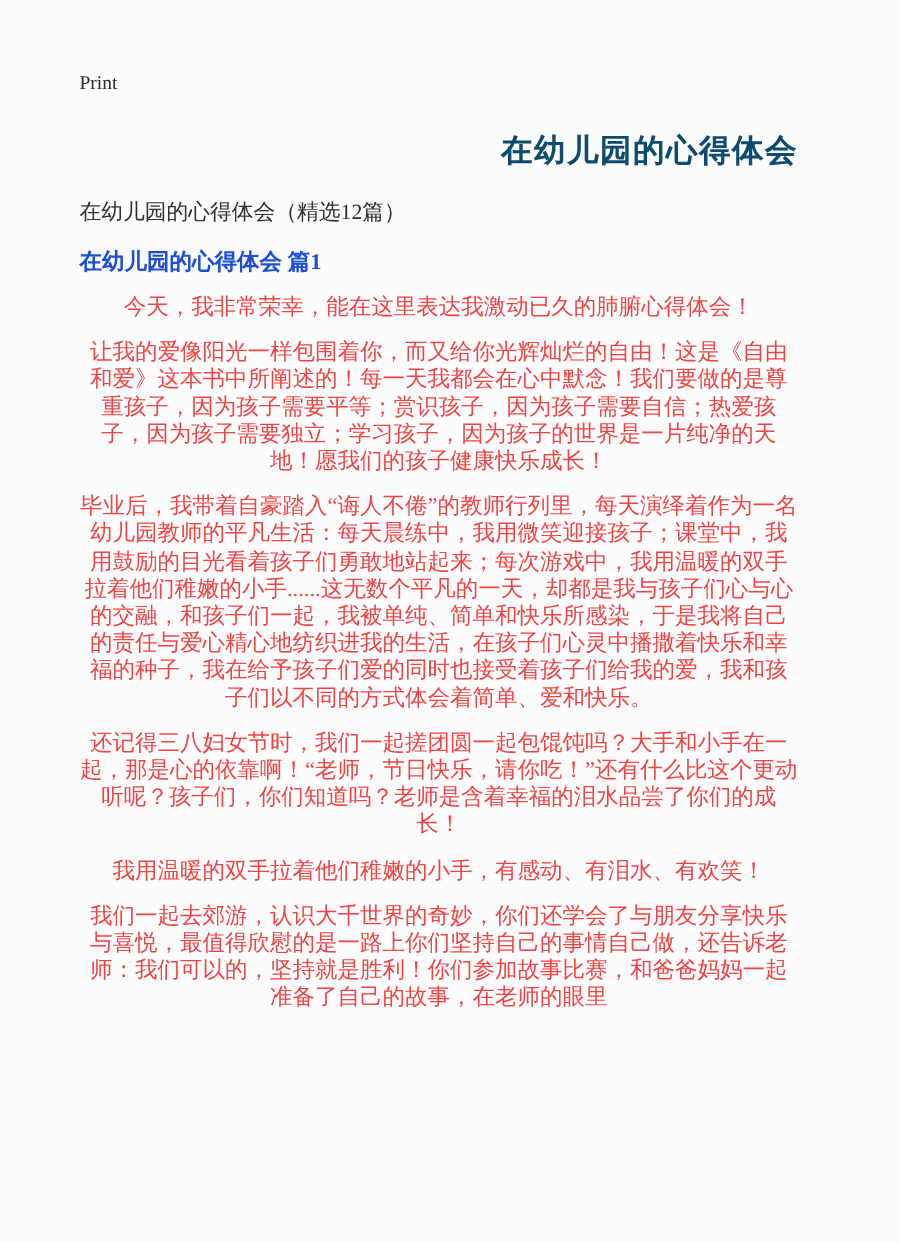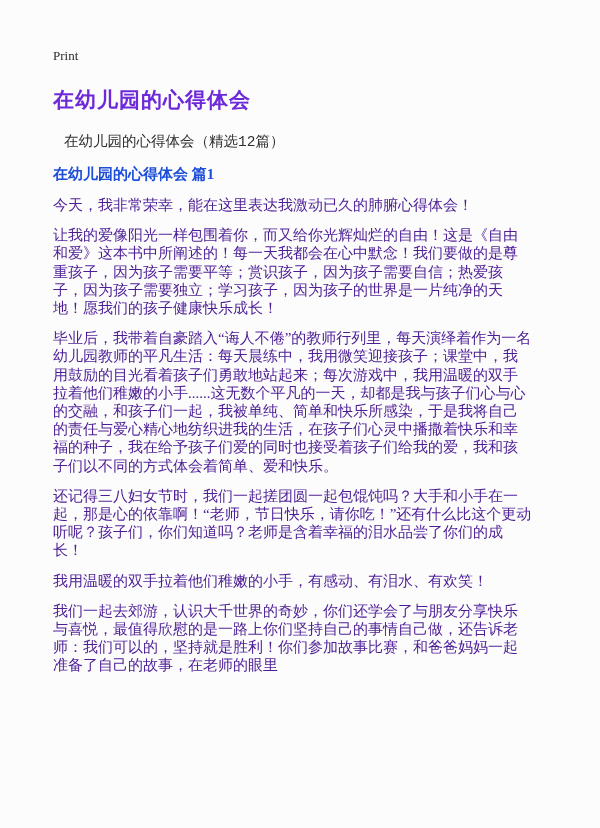--- a/index.html
+++ b/index.html
@@ -23,43 +23,42 @@
   .print-link {
     font-size: 13px;
     color: #2b2b2b;
     display: inline-block;
     cursor: pointer;
   }
   .doc-title {
     margin: 22px 0 0 0;
     font-size: 21px;
     font-weight: bold;
-    text-align: left;
+    text-align: right;
     letter-spacing: 1px;
-    color: #6d28d9;
+    color: #0c4a6e;
   }
   .doc-subtitle {
-    margin: 18px 0 0 11px;
+    margin: 18px 0 0 0;
     font-size: 14.5px;
     font-weight: normal;
     color: #2e2e2e;
-    font-family: Liberation Mono, monospace;
   }
   .section-heading {
     margin: 14px 0 0 0;
     font-size: 15px;
     font-weight: bold;
     color: #1d4ed8;
   }
   .body-text p {
     margin: 12px 0 0 0;
     font-size: 15px;
     line-height: 18.2px;
-    color: #4c1d95;
-    text-align: left;
+    color: #ef4444;
+    text-align: center;
     word-break: break-all;
   }
 </style>
 </head>
 <body>
 
 <div class="page">
 
   <span class="print-link">Print</span>
 

